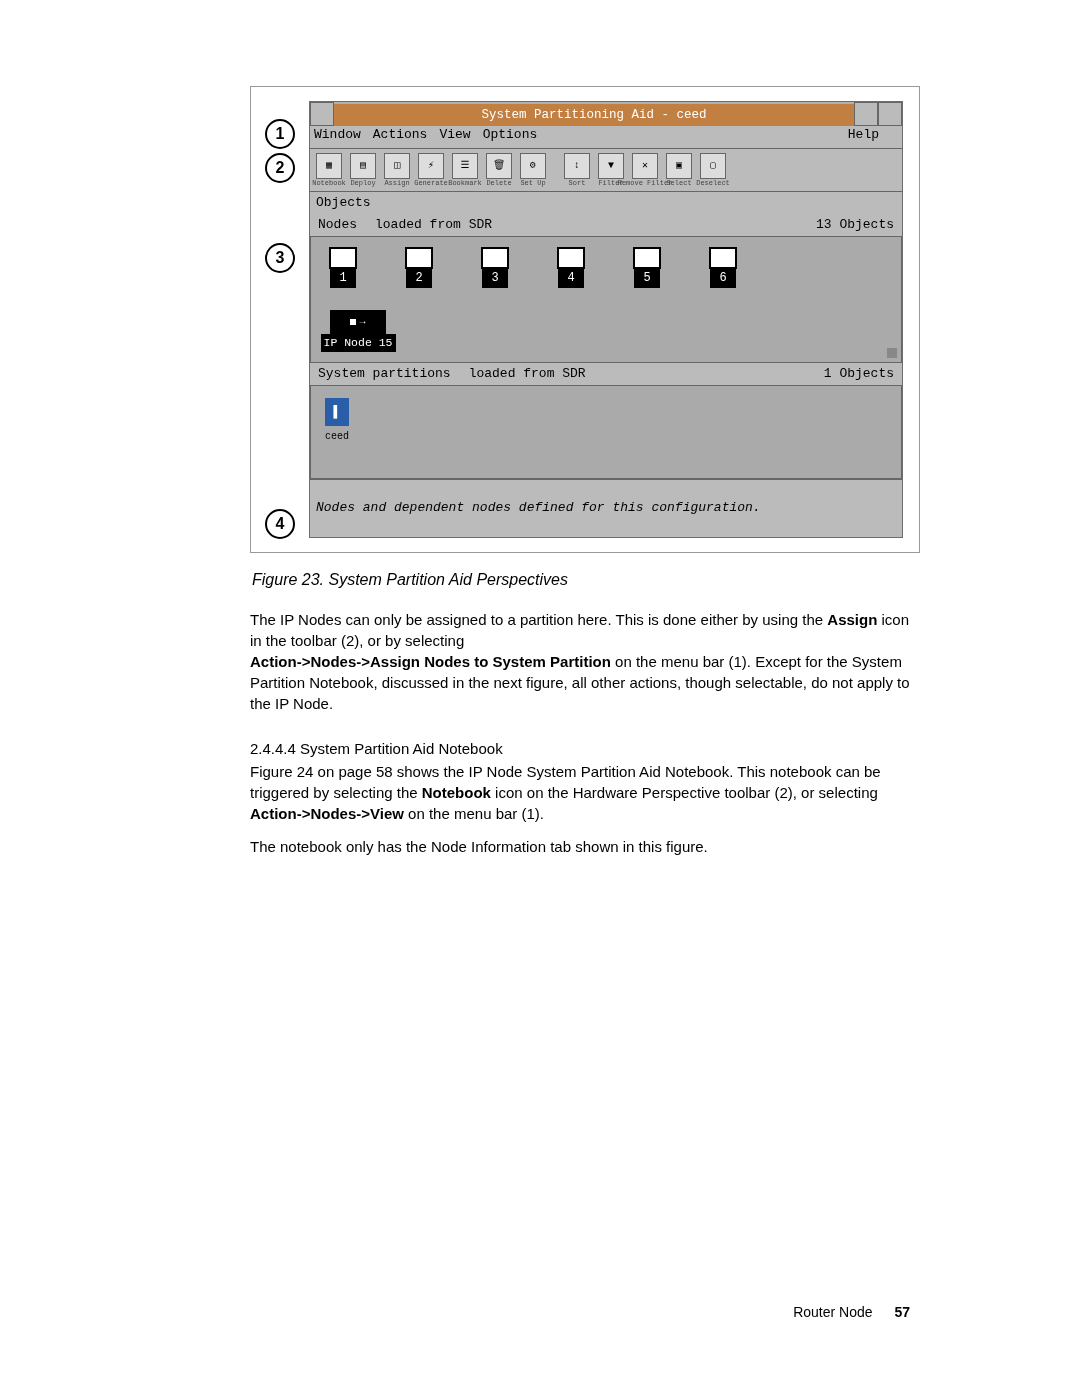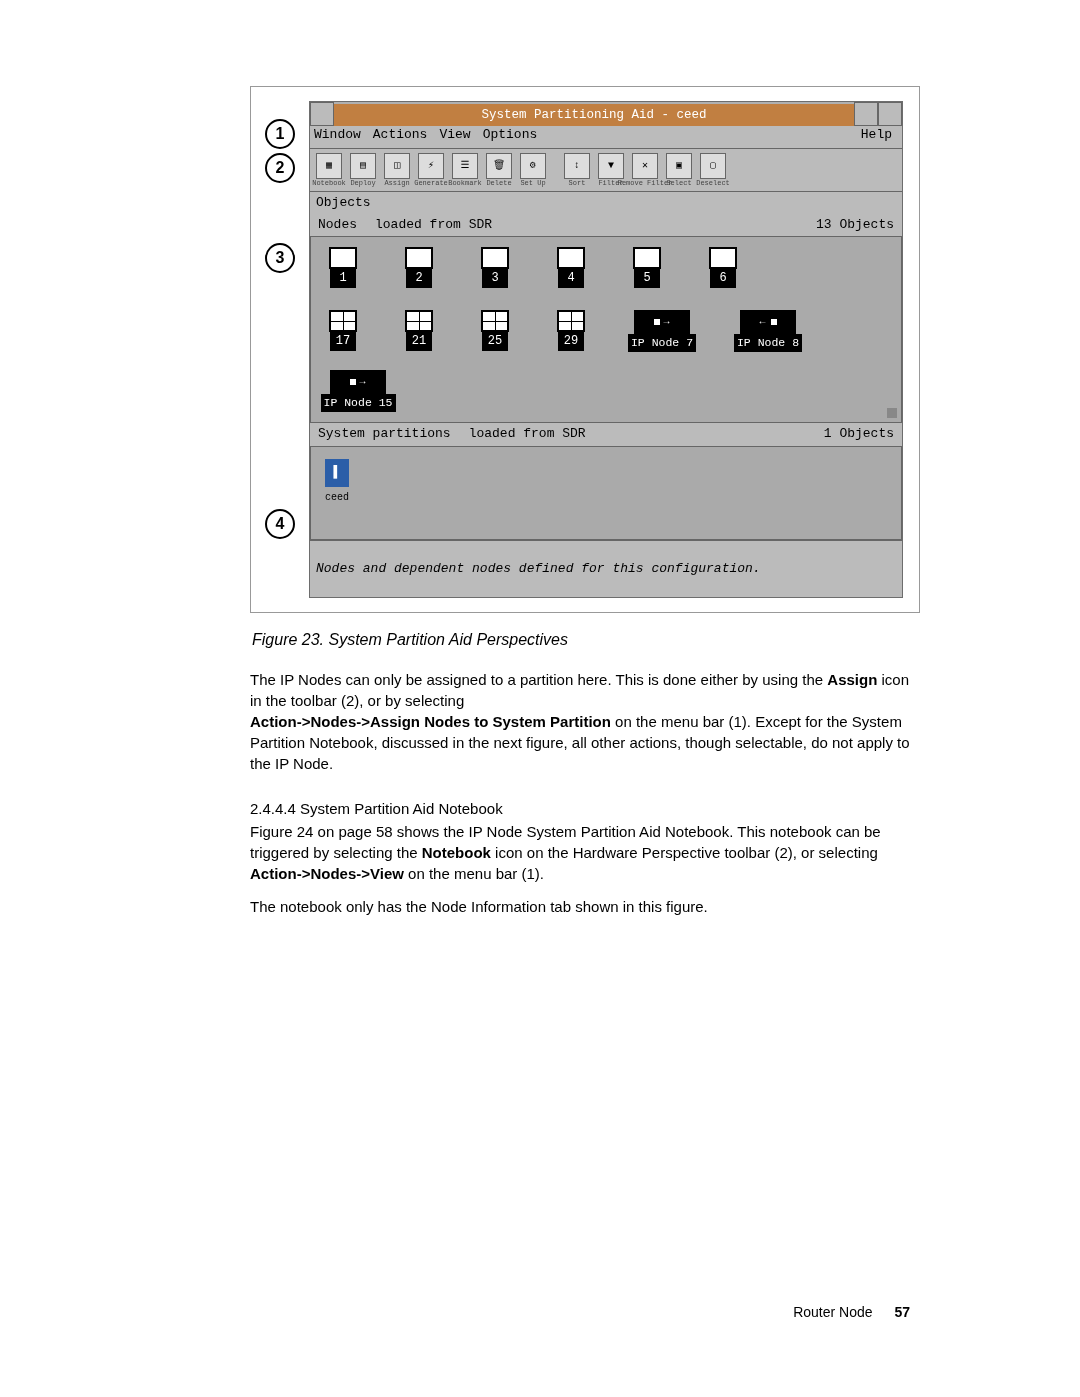--- a/index.html
+++ b/index.html
@@ -8,21 +8,21 @@
 .fig-inner{display:flex;gap:14px}
 .callouts{display:flex;flex-direction:column;width:30px;position:relative}
 .co{width:26px;height:26px;border:2px solid #000;border-radius:50%;display:flex;align-items:center;justify-content:center;font-weight:bold;font-size:16px;position:absolute;left:0}
 .app{flex:1;border:1px solid #6d6d6d;background:#b0b0b0;font-family:"Courier New",monospace;font-size:13px;color:#000}
 .tb{display:flex;align-items:flex-end}
 .tb-corner{width:22px;height:22px;background:#bbb;border:1px solid #666}
 .tb-title{flex:1;background:#c17f41;color:#fff;text-align:center;font-size:12.5px;height:22px;line-height:22px}
 .tb-btn{width:22px;height:22px;background:#bbb;border:1px solid #666}
 .menubar{display:flex;background:#bbb;border-bottom:1px solid #666;height:22px;align-items:flex-start;padding:0 4px;color:#000}
 .menubar span{margin-right:12px}
-.menubar .help{margin-left:auto;margin-right:6px}
+.menubar .help{margin-left:auto;margin-right:19px}
 .toolbar{display:flex;background:#bbb;padding:4px;gap:4px;border-bottom:1px solid #666;flex-wrap:nowrap}
 .tool{width:30px;display:flex;flex-direction:column;align-items:center}
 .tool .ico{width:24px;height:24px;border:1px solid #666;background:#ddd;display:flex;align-items:center;justify-content:center;font-size:10px}
 .tool .lbl{font-size:7px;line-height:1;margin-top:1px;color:#444;white-space:nowrap}
 .tool.gap{margin-left:10px}
 .label-row{background:#bbb;padding:2px 6px;color:#000;font-size:13px}
 .pane-hdr{background:#bbb;display:flex;padding:2px 8px;font-size:13px}
 .pane-hdr .left{flex:0 0 auto;margin-right:18px}
 .pane-hdr .mid{flex:1}
 .pane-hdr .right{flex:0 0 auto}
@@ -153,46 +153,20 @@
               </div>
             <div class="node">
                 <div class="chip"></div>
                 <div class="tag">5</div>
               </div>
             <div class="node">
                 <div class="chip"></div>
                 <div class="tag">6</div>
               </div>
           </div>
-          <div class="node-grid" style="margin-bottom:18px">
-            <div class="node">
-                <div class="chip grid"></div>
-                <div class="tag">17</div>
-              </div>
-            <div class="node">
-                <div class="chip grid"></div>
-                <div class="tag">21</div>
-              </div>
-            <div class="node">
-                <div class="chip grid"></div>
-                <div class="tag">25</div>
-              </div>
-            <div class="node">
-                <div class="chip grid"></div>
-                <div class="tag">29</div>
-              </div>
-            <div class="ipnode">
-                <div class="chip"></div>
-                <div class="tag">IP Node 7</div>
-              </div>
-            <div class="ipnode rev">
-                <div class="chip"></div>
-                <div class="tag">IP Node 8</div>
-              </div>
-          </div>
           <div class="node-grid">
             <div class="ipnode">
                 <div class="chip"></div>
                 <div class="tag">IP Node 15</div>
               </div>
           </div>
           <div class="scroll-hint"></div>
         </div>
         <div class="pane-hdr">
           <span class="left">System partitions</span>

